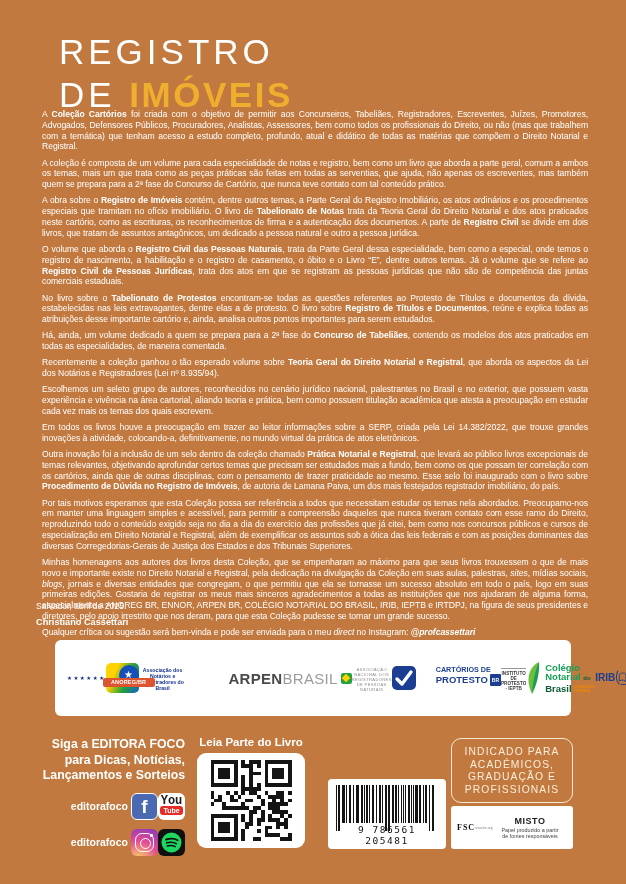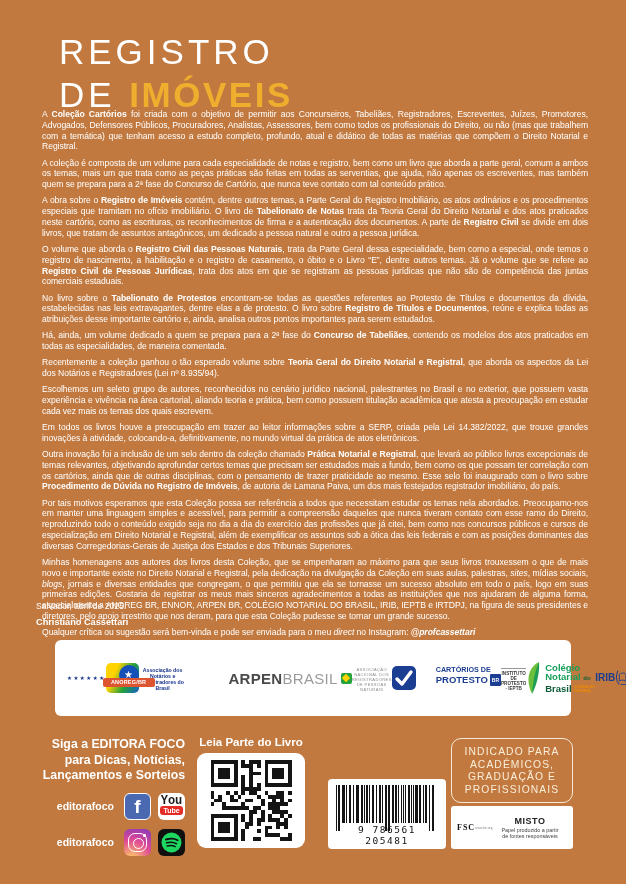--- a/index.html
+++ b/index.html
@@ -73,21 +73,21 @@
   
   .irib .t1{color:#1c3e92; font-weight:700; font-size:10px; line-height:10px;}
   .irib .cap{color:#1c3e92; font-size:4.6px; line-height:5.2px; margin-top:1px;}
   
   .irtdpj .disc{width:30px; height:30px; border-radius:50%;
     background:conic-gradient(from 210deg,#1766b5,#27b5e8 25%,#58c043 55%,#0e8a3e 75%,#1766b5);}
   .irtdpj .t1{color:#12327a; font-weight:700; font-size:8.6px; letter-spacing:0.3px; margin-top:2px;}
   
   .follow{position:absolute; left:18px; top:737px; width:167px; text-align:right; color:#fff;}
   .follow .h{font-size:12.3px; font-weight:700; line-height:15.5px;}
-  .social-row{display:flex; justify-content:flex-end; align-items:center; gap:7px; margin-top:9px;}
+  .social-row{display:flex; justify-content:flex-end; align-items:center; margin-top:9px;}
   .social-row .handle{font-size:10.5px; font-weight:700; margin-right:3px;}
   .sicon{width:27px; height:27px; border-radius:6px; position:relative; flex:0 0 auto;}
   .fb{background:#4a69b0; border:1.5px solid #fff; box-sizing:border-box; color:#fff;
       font-size:19px; font-weight:700; text-align:center; line-height:25px;}
   .yt{background:#fff; display:flex; flex-direction:column; align-items:center; justify-content:center;}
   .yt .you{color:#1a1a1a; font-size:12px; font-weight:700; line-height:8px;font-family:Liberation Mono, monospace;}
   .yt .tube{background:#e52d27; color:#fff; font-size:7px; font-weight:700; line-height:9px;
       padding:0 3px; border-radius:3px; margin-top:1px;}
   .ig{background:radial-gradient(circle at 28% 115%,#fdc468 8%,#df4996 55%,#8a3ab9 95%);}
   .ig .cam{position:absolute; inset:4px; border:1.8px solid #fff; border-radius:7px;}

